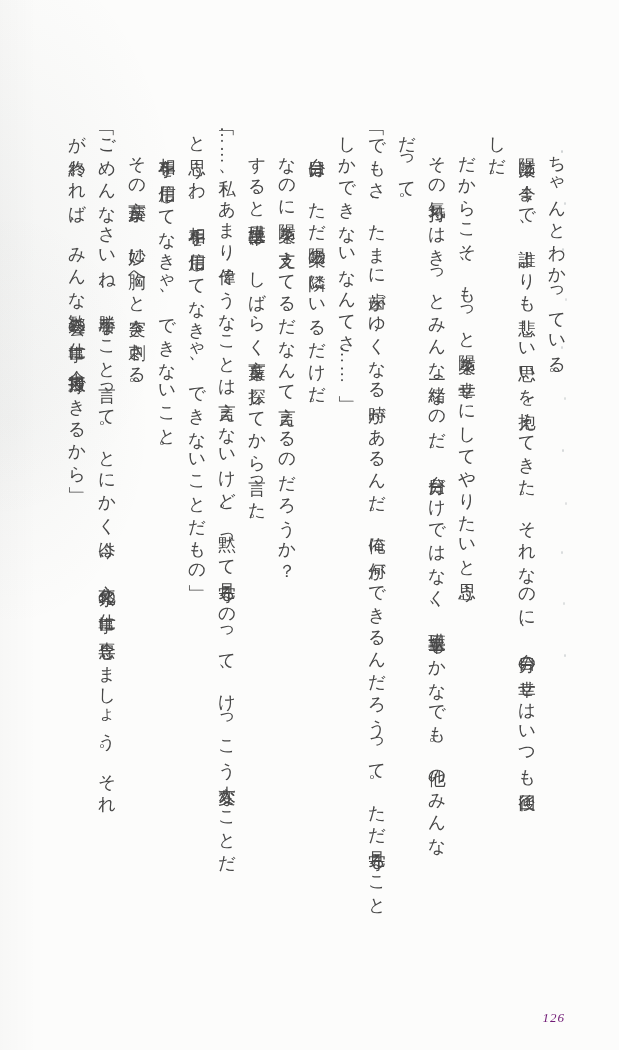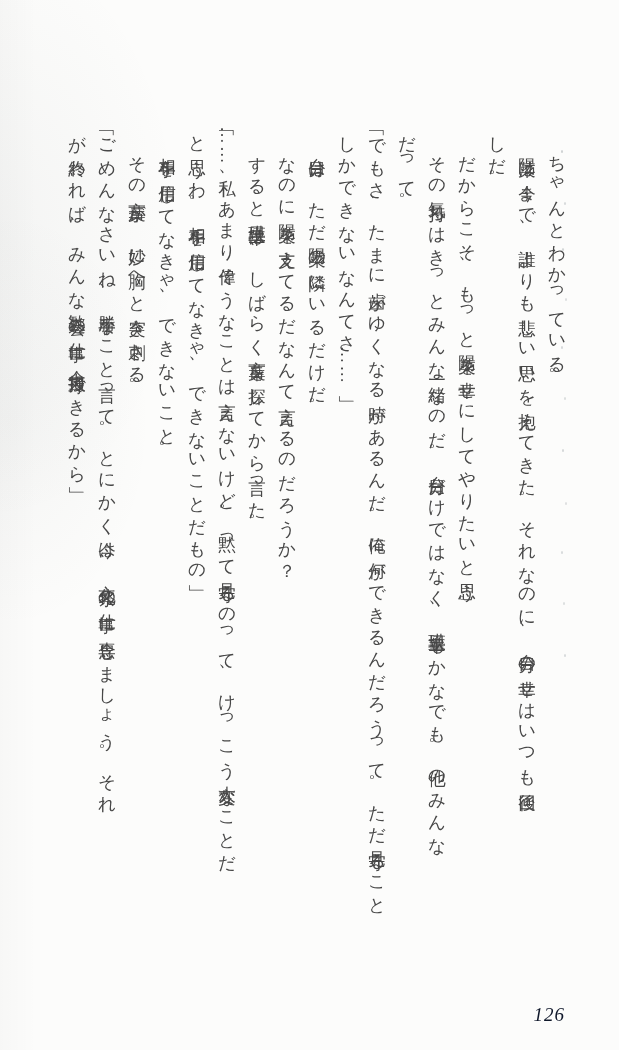--- a/index.html
+++ b/index.html
@@ -42,23 +42,23 @@
     padding: 0;
   }
   .indent {
     padding-top: 19.5px;        
   }
   .page-number {
     position: absolute;
     right: 54px;
     bottom: 24px;
     font-style: italic;
-    font-size: 19px;
+    font-size: 13px;
     letter-spacing: 1px;
-    color: #0f172a;
+    color: #701a75;
   }
   
   .bleed {
     position: absolute;
     left: 561px;
     top: 150px;
     width: 2px;
     height: 3px;
     background: rgba(130,140,145,0.38);
     border-radius: 50%;

